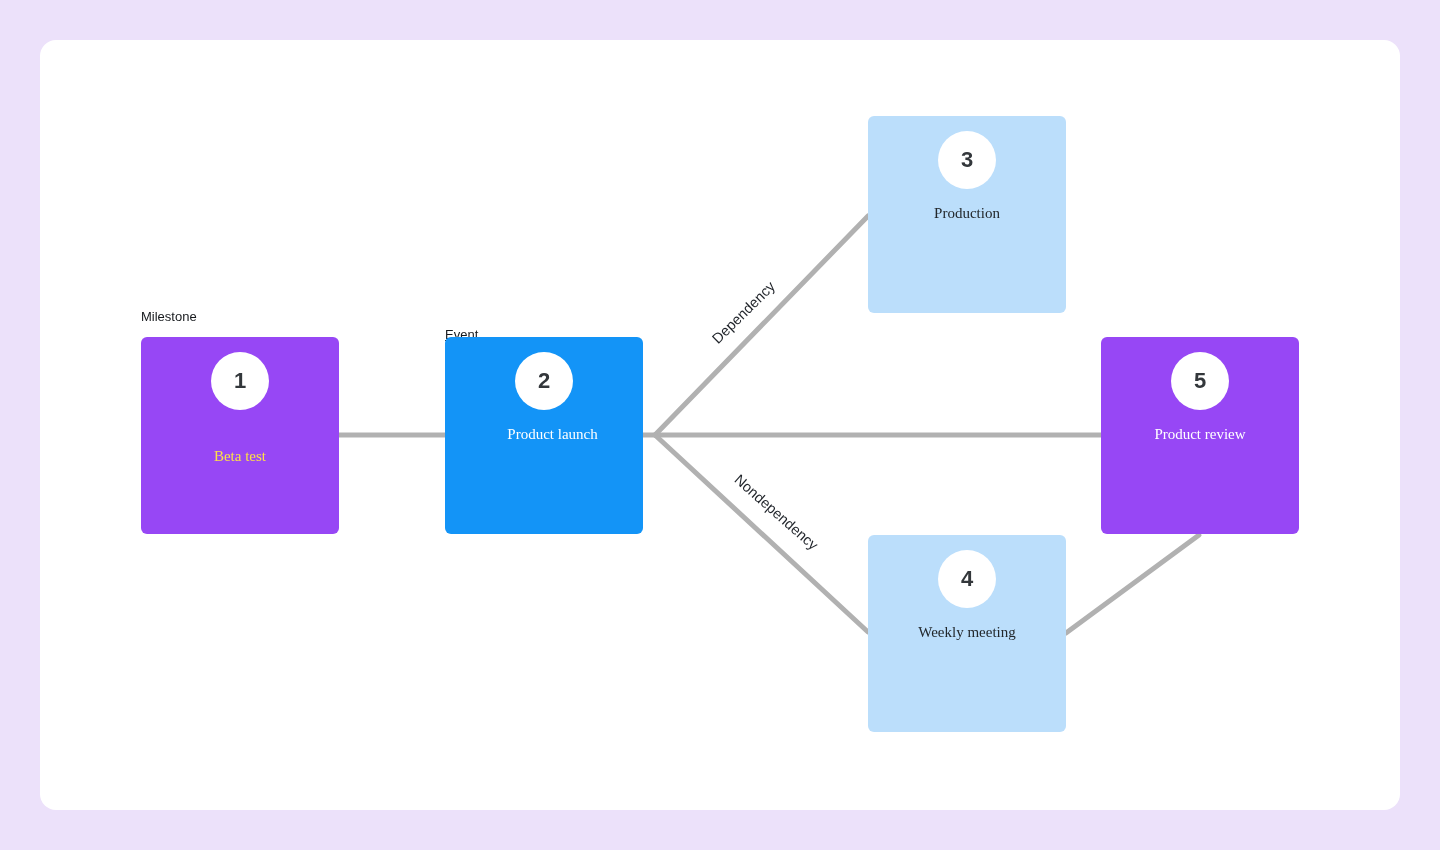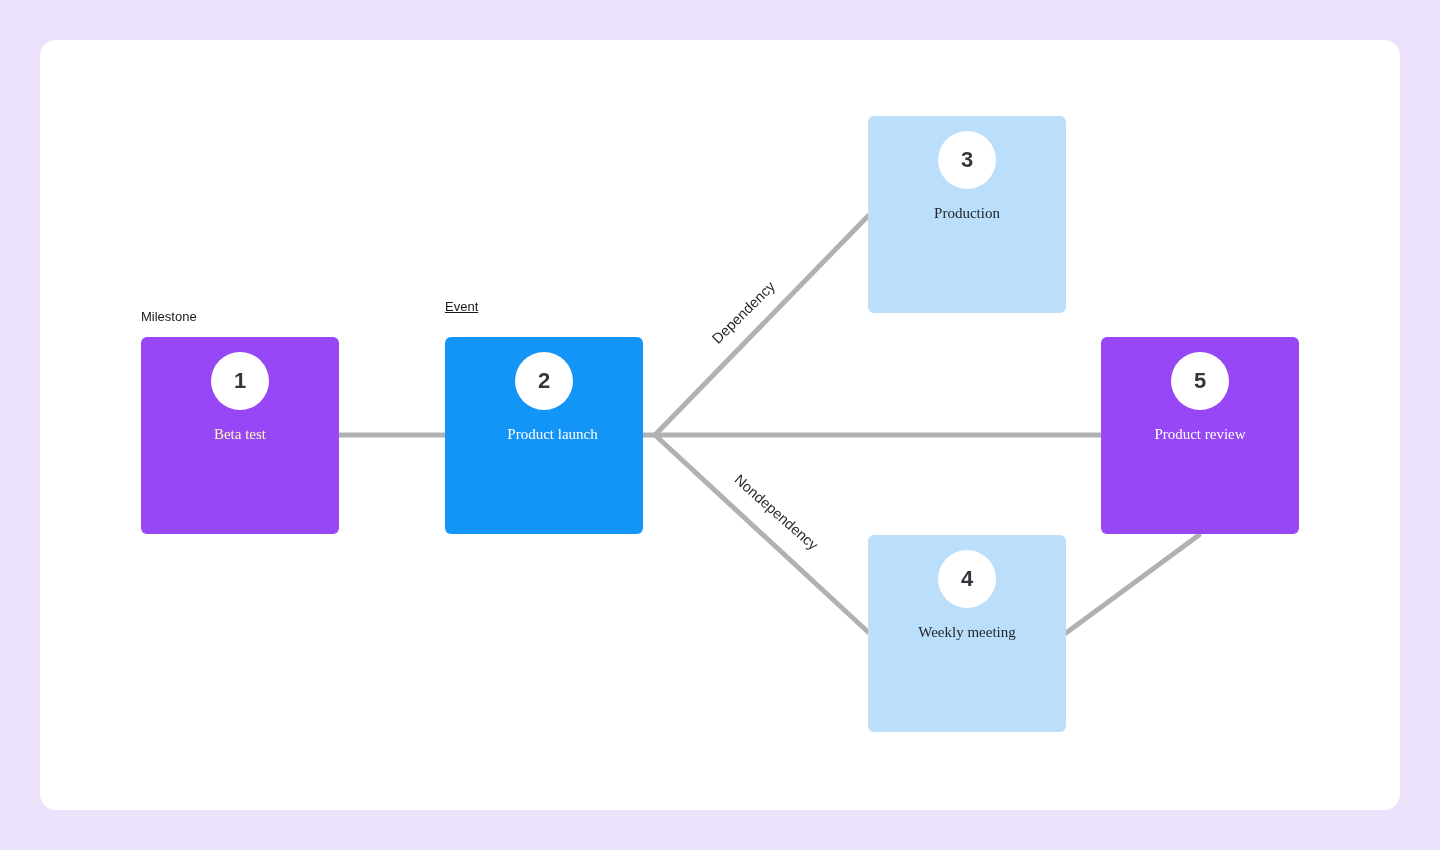--- a/index.html
+++ b/index.html
@@ -65,21 +65,21 @@
     color: #ffffff;
     font-family: Liberation Serif, serif;
   }
   .node-light .node-label { color: #22272b; }
   .type-label {
     position: absolute;
     font-size: 13px;
     color: #16191d;
   }
   .type-label-milestone { left: 141px; top: 309px; }
-  .type-label-event    { left: 445px; top: 299px; text-decoration: underline; }
+  .type-label-event    { left: 445px; top: 327px; text-decoration: underline; }
 </style>
 </head>
 <body>
 
 <div class="page" style="background: rgb(236, 225, 250);">
 
   <div class="stage" style="background: rgb(255, 255, 255);"></div>
 
   <svg class="edges" viewBox="0 0 1440 850">
     <line x1="339" y1="435" x2="445" y2="435" style="stroke: rgb(177, 177, 177);"></line>
@@ -91,21 +91,21 @@
     <text class="edge-label" text-anchor="middle" transform="translate(773,516) rotate(41.4)">Nondependency</text>
   </svg>
 
   <div class="type-label type-label-milestone">Milestone</div>
   <div class="type-label type-label-event">Event</div>
 
   <div class="node node-1" style="background: rgb(151, 71, 245);">
     <div class="badge">
       <span>1</span>
     </div>
-    <div class="node-label" style="color: #fef9c3;">Beta test</div>
+    <div class="node-label" style="color: #fde047; margin-top: 22px;">Beta test</div>
   </div>
 
   <div class="node node-2" style="background: rgb(19, 148, 247);">
     <div class="badge">
       <span>2</span>
     </div>
     <div class="node-label" style="color: rgb(255, 255, 255); padding-left: 17px;">Product launch</div>
   </div>
 
   <div class="node node-3 node-light" style="background: rgb(187, 222, 251);">

